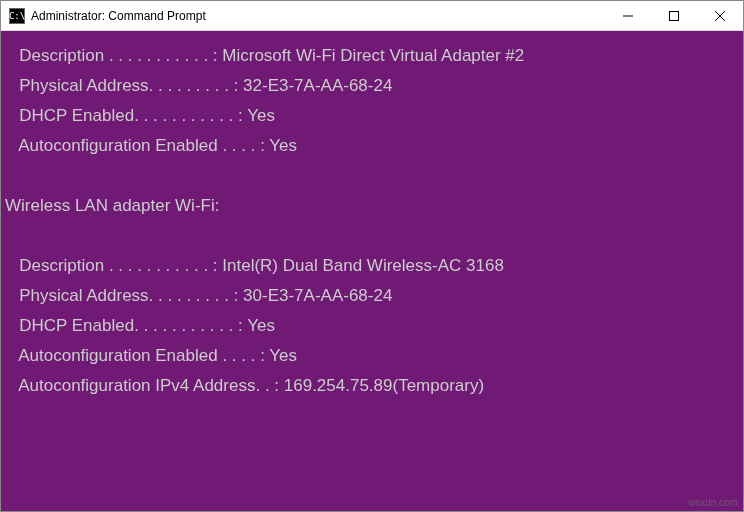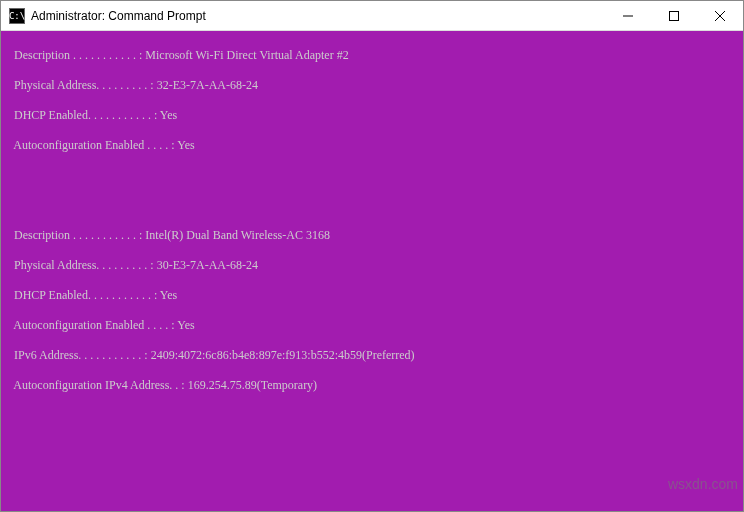--- a/index.html
+++ b/index.html
@@ -48,36 +48,36 @@
     display: flex;
     align-items: center;
     justify-content: center;
     font-family: "Segoe UI", sans-serif;
     font-size: 10px;
     color: #000;
     cursor: pointer;
   }
   .terminal {
     flex: 1;
-    background: #a21caf;
+    background: #701a75;
     color: #cccccc;
-    font-size: 12px;
+    font-size: 17px;
     line-height: 15px;
     padding: 2px 0 2px 4px;
     white-space: pre;
     overflow: hidden;
-    font-family: Liberation Serif, serif;
+    font-family: Liberation Sans, sans-serif;
   }
   .terminal .row { white-space: pre; }
   .watermark {
     position: absolute;
     right: 6px;
-    bottom: 20px;
+    bottom: 4px;
     font-family: Arial, sans-serif;
-    font-size: 14px;
+    font-size: 10px;
     color: rgba(120,120,120,0.6);
     pointer-events: none;
   }
   .cmd-icon {
     width: 16px; height: 16px; display:inline-flex; align-items:center; justify-content:center;
     background:#000; color:#fff; font-size:9px; font-family:Consolas,monospace;
     border:1px solid #666;
   }
 </style>
 </head>
@@ -109,26 +109,26 @@
       </div>
     </div>
   </div>
 
   <div class="terminal">
 <div class="row">   Description . . . . . . . . . . . : Microsoft Wi-Fi Direct Virtual Adapter #2</div>
 <div class="row">   Physical Address. . . . . . . . . : 32-E3-7A-AA-68-24</div>
 <div class="row">   DHCP Enabled. . . . . . . . . . . : Yes</div>
 <div class="row">   Autoconfiguration Enabled . . . . : Yes</div>
 <div class="row"> </div>
+<div class="row">Wireless LAN adapter Wi-Fi:</div>
 <div class="row"> </div>
 <div class="row">   Description . . . . . . . . . . . : Intel(R) Dual Band Wireless-AC 3168</div>
 <div class="row">   Physical Address. . . . . . . . . : 30-E3-7A-AA-68-24</div>
 <div class="row">   DHCP Enabled. . . . . . . . . . . : Yes</div>
 <div class="row">   Autoconfiguration Enabled . . . . : Yes</div>
-<div class="row">   IPv6 Address. . . . . . . . . . . : 2409:4072:6c86:b4e8:897e:f913:b552:4b59(Preferred)</div>
 <div class="row">   Autoconfiguration IPv4 Address. . : 169.254.75.89(Temporary)</div>
 
 
 
 
 
 
 
 
 

